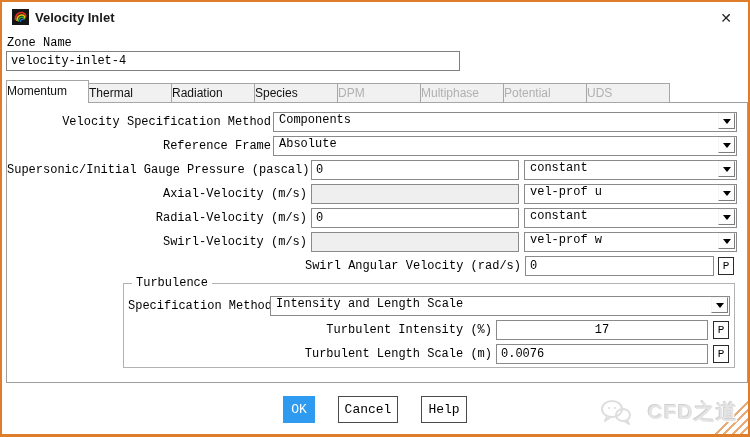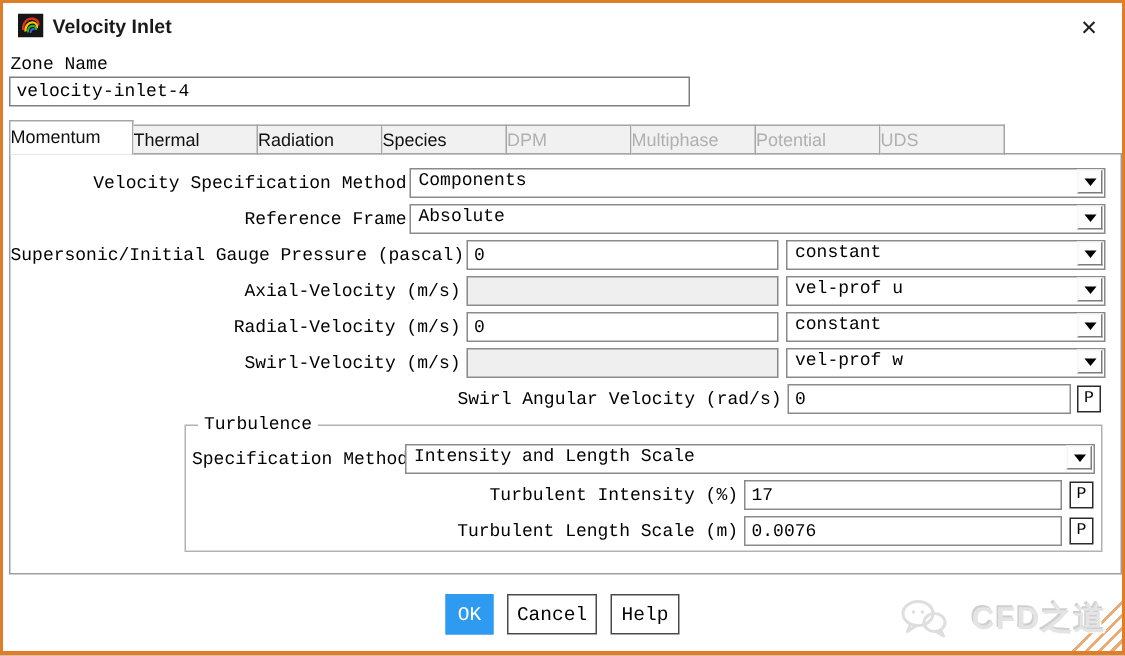--- a/index.html
+++ b/index.html
@@ -52,21 +52,21 @@
     font-family:"Liberation Mono", monospace; font-size:11px; line-height:16px; text-align:center; }
 
   
   .group { position:absolute; left:116px; top:180px; width:612px; height:85px;
     border:1px solid #b2b2b2; }
   .legend { position:absolute; top:-8px; left:8px; background:#fff; padding:0 4px;
     font-family:"Liberation Mono", monospace; font-size:12px; }
 
   
   .btn-row { position:absolute; left:0; top:394px; width:100%; display:flex;
-    justify-content:center; gap:9px; }
+    justify-content:center; gap:23px; }
   .btn { height:27px; border:1px solid #4a4a4a; background:#fff;
     font-family:"Liberation Mono", monospace; font-size:13px; color:#000;
     display:flex; align-items:center; justify-content:center; }
   .btn.primary { background:#2e9bf0; border-color:#2e9bf0; color:#fff; }
 
   
   .watermark { position:absolute; right:10px; bottom:8px; display:flex; align-items:center;
     gap:16px; z-index:1; }
   .wm-text { font-size:21px; font-weight:bold; color:#e4e4e4; letter-spacing:1px;
     text-shadow:-1px -1px 0 #cfcfcf, 1px 1px 0 #ffffff; }
@@ -168,21 +168,21 @@
 
       <div class="flabel" style="left:4px;width:140px;top:12px">Specification Method</div>
       <div class="combo" style="left:146px;top:12px;width:460px">
         <span class="val">Intensity and Length Scale</span>
         <span class="arrow-btn">
             <span class="tri"></span>
           </span>
       </div>
 
       <div class="flabel" style="left:0;width:368px;top:36px">Turbulent Intensity (%)</div>
-      <input class="tinput" style="left: 372px; top: 36px; width: 212px;" value="17">
+      <input class="tinput" style="left: 372px; top: 36px; width: 212px; text-align: center;" value="17">
       <div class="pbtn" style="left:589px;top:37px">P</div>
 
       <div class="flabel" style="left:0;width:368px;top:60px">Turbulent Length Scale (m)</div>
       <input class="tinput" style="left: 372px; top: 60px; width: 212px;" value="0.0076">
       <div class="pbtn" style="left:589px;top:61px">P</div>
     </div>
   </div>
 
   <div class="btn-row">
     <div class="btn primary" style="width:32px">OK</div>

